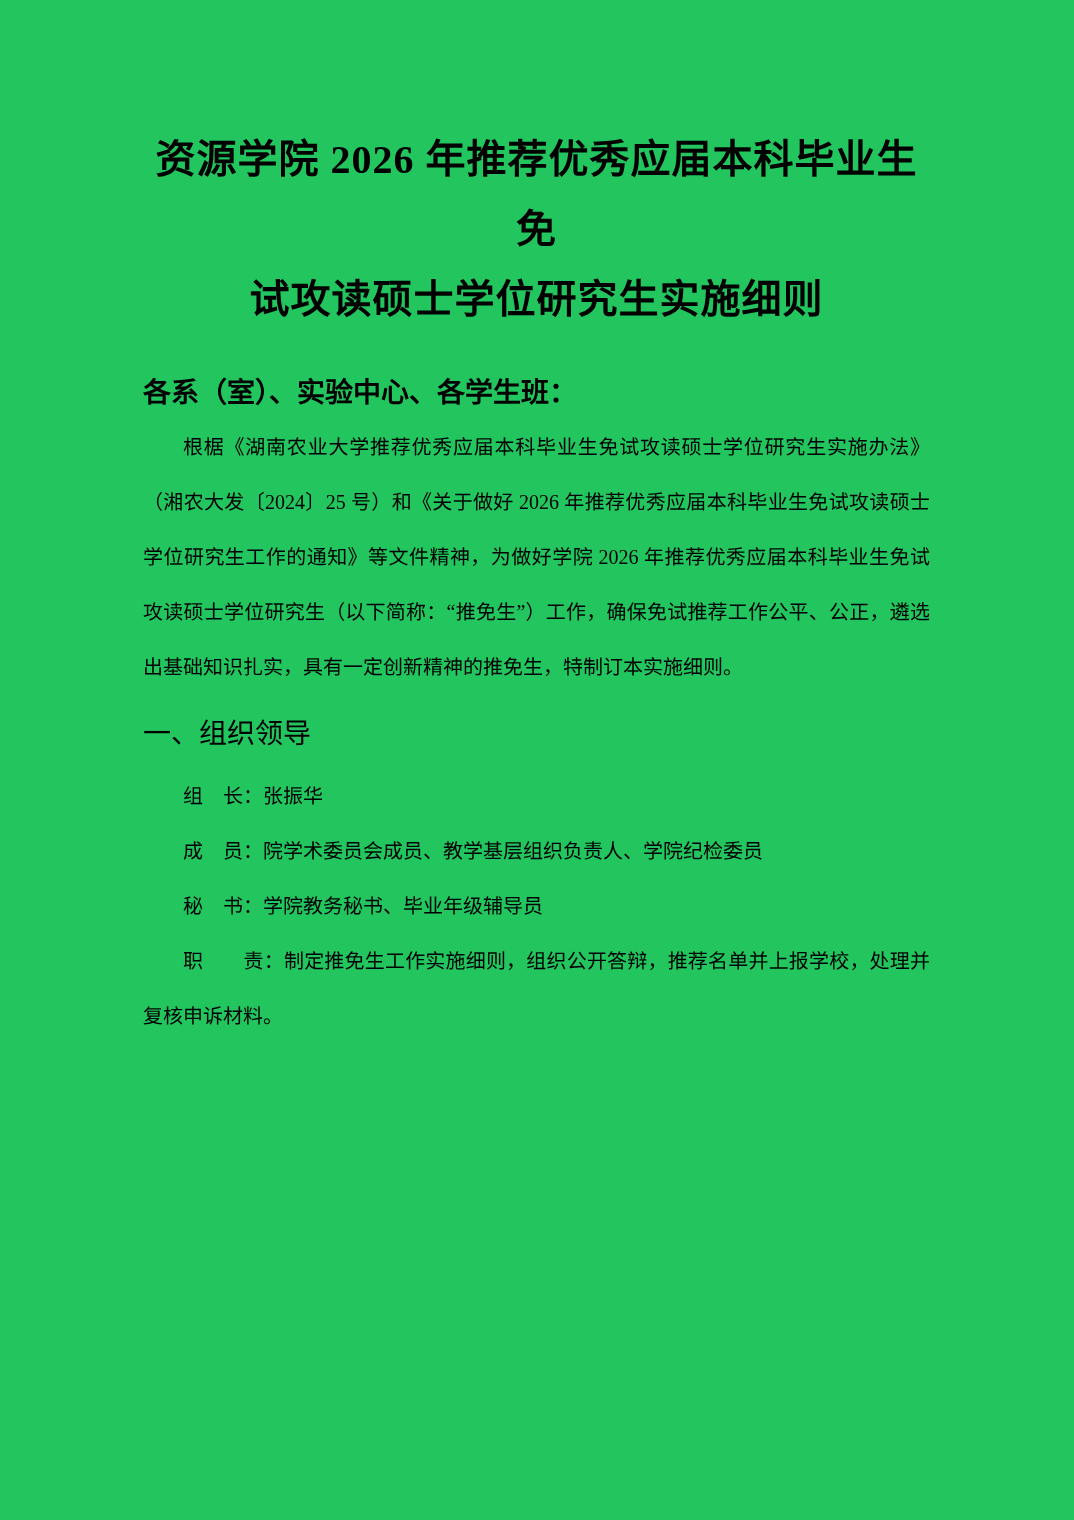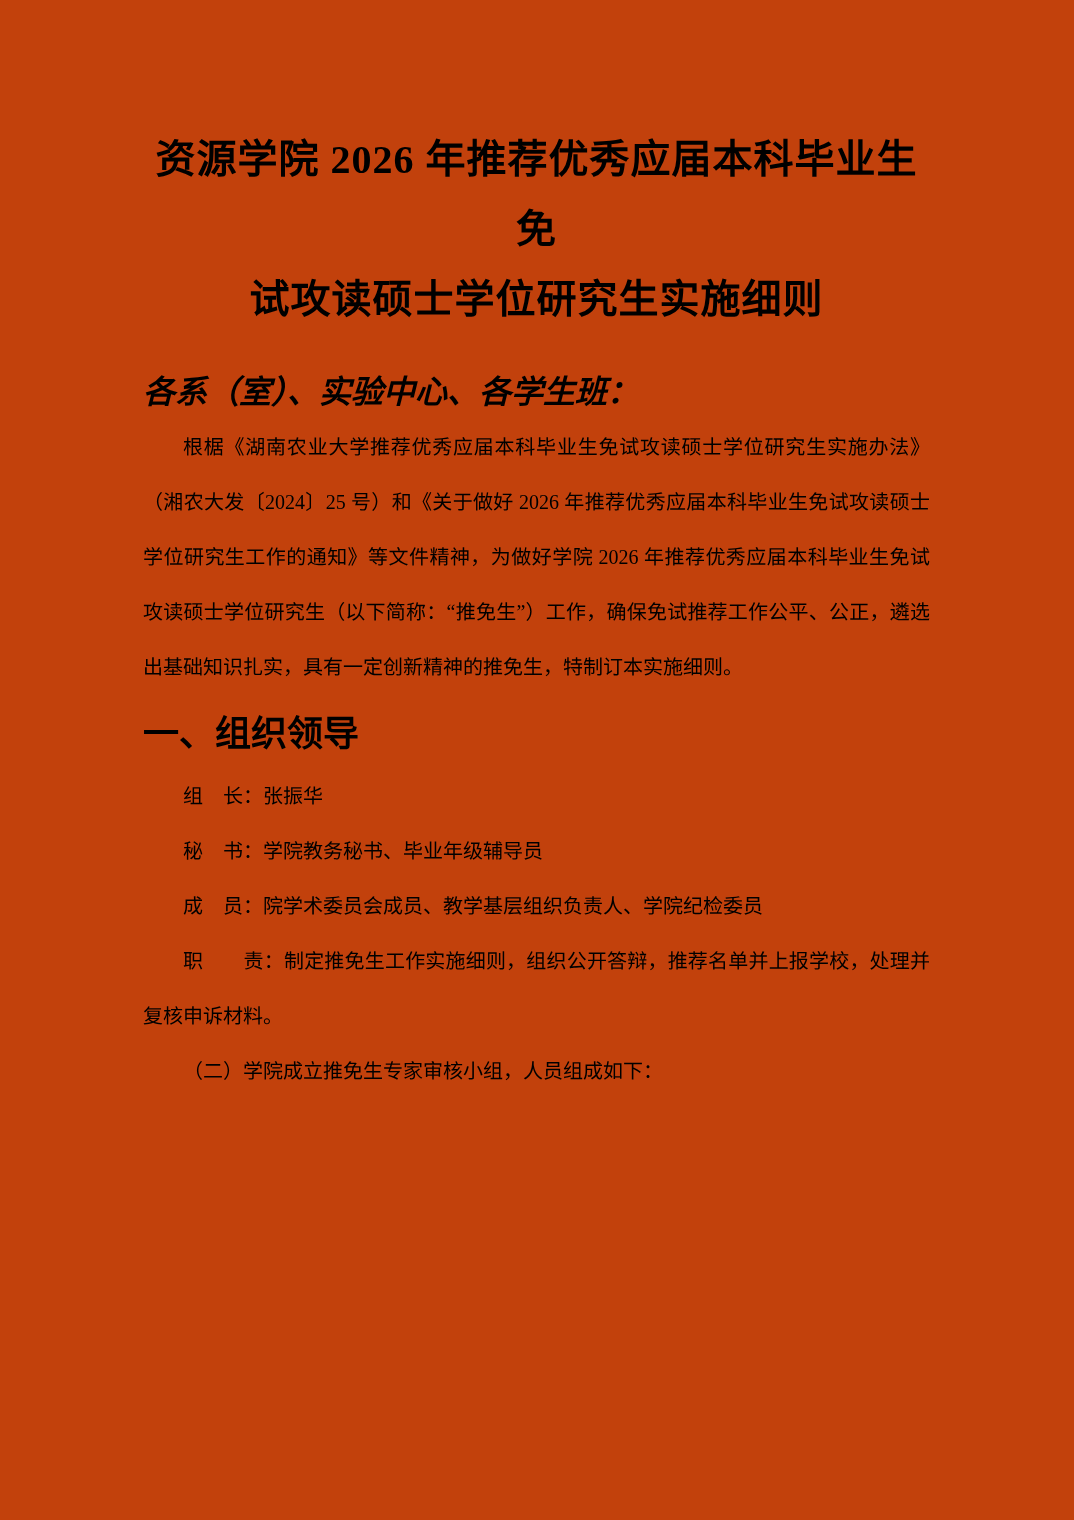--- a/index.html
+++ b/index.html
@@ -5,58 +5,57 @@
   html, body {
     margin: 0;
     padding: 0;
     background: #ffffff;
   }
   .page {
     position: relative;
     width: 1074px;
     height: 1520px;
     margin: 0 auto;
-    background: #c2410c;
+    background: #22c55e;
     color: #000000;
     box-sizing: border-box;
     padding: 125px 144px 0 143px;
     overflow: hidden;
     font-family: "Liberation Serif", serif;
   }
   .doc-title {
     margin: 0 0 30px 0;
     font-size: 40px;
     font-weight: 700;
     line-height: 70px;
     text-align: center;
     white-space: pre-line;
     letter-spacing: 1px;
     font-family: "Liberation Serif", serif;
   }
   .salutation {
     margin: 0;
-    font-size: 32px;
+    font-size: 28px;
     line-height: 55px;
     font-weight: 700;
     font-family: "Liberation Sans", sans-serif;
-    font-style: italic;
   }
   .body-para {
     margin: 0;
     font-size: 20px;
     line-height: 55px;
     text-align: justify;
     text-indent: 2em;
     word-break: break-all;
   }
   .section-heading {
     margin: 11px 0 8px 0;
-    font-size: 36px;
+    font-size: 28px;
     line-height: 55px;
-    font-weight: 700;
+    font-weight: 400;
     font-family: "Liberation Sans", sans-serif;
   }
 </style>
 </head>
 <body>
 
 <div class="page">
 
   <h1 class="doc-title">资源学院 2026 年推荐优秀应届本科毕业生免
 试攻读硕士学位研究生实施细则</h1>
@@ -64,22 +63,21 @@
   <p class="salutation">各系（室）、实验中心、各学生班：</p>
 
   <p class="body-para">根椐《湖南农业大学推荐优秀应届本科毕业生免试攻读硕士学位研究生实施办法》（湘农大发〔2024〕25 号）和《关于做好 2026 年推荐优秀应届本科毕业生免试攻读硕士学位研究生工作的通知》等文件精神，为做好学院 2026 年推荐优秀应届本科毕业生免试攻读硕士学位研究生（以下简称：“推免生”）工作，确保免试推荐工作公平、公正，遴选出基础知识扎实，具有一定创新精神的推免生，特制订本实施细则。</p>
 
   <h2 class="section-heading">一、组织领导</h2>
 
 
   <p class="body-para">组　长：张振华</p>
 
 
+  <p class="body-para">成　员：院学术委员会成员、教学基层组织负责人、学院纪检委员</p>
+
   <p class="body-para">秘　书：学院教务秘书、毕业年级辅导员</p>
-
-  <p class="body-para">成　员：院学术委员会成员、教学基层组织负责人、学院纪检委员</p>
 
   <p class="body-para">职　　责：制定推免生工作实施细则，组织公开答辩，推荐名单并上报学校，处理并复核申诉材料。</p>
 
-  <p class="body-para">（二）学院成立推免生专家审核小组，人员组成如下：</p>
 
 
 </div>
 
 </body></html>

